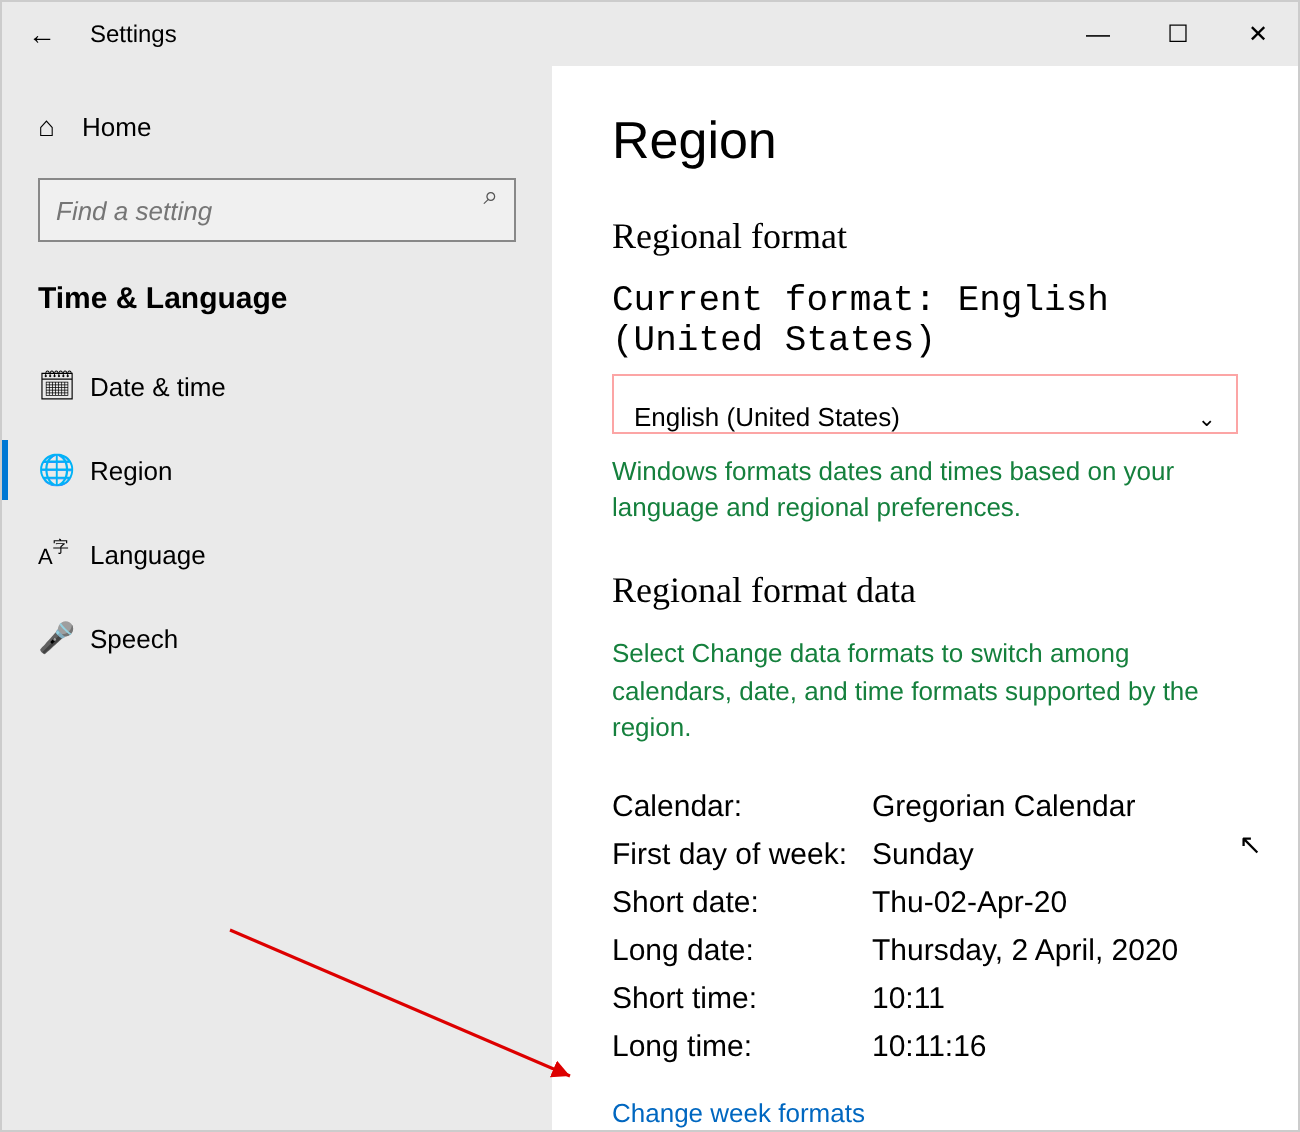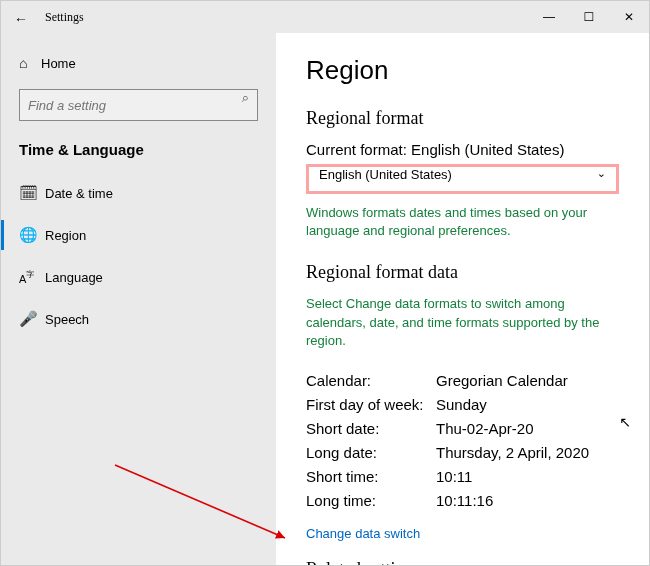--- a/index.html
+++ b/index.html
@@ -1,41 +1,41 @@
 <!DOCTYPE html>
 <html><head>
 <meta charset="utf-8">
 <style>
 * { margin: 0; padding: 0; box-sizing: border-box; font-family: "Segoe UI", sans-serif; }
 body { background: #fff; width: 650px; height: 566px; overflow: hidden; position: relative; }
 .window { display: flex; flex-direction: column; height: 100%; border: 1px solid #ccc; }
 .titlebar { display: flex; align-items: center; height: 32px; background: #eaeaea; }
 .titlebar .back { width: 40px; text-align: center; font-size: 14px; cursor: pointer; }
-.titlebar .title { font-size: 12px; padding-left: 4px; font-family: Liberation Serif, serif; }
+.titlebar .title { font-size: 12px; padding-left: 4px; }
 .titlebar .spacer { flex: 1; }
 .titlebar .ctrl { width: 40px; height: 32px; display: flex; align-items: center; justify-content: center; font-size: 12px; cursor: pointer; }
 .body { display: flex; flex: 1; overflow: hidden; }
 .sidebar { width: 275px; background: #eaeaea; padding: 10px 0; display: flex; flex-direction: column; }
 .side-row { display: flex; align-items: center; height: 40px; padding: 0 18px; font-size: 13px; cursor: pointer; }
 .side-row .icon { width: 22px; font-size: 14px; }
 .search-wrap { padding: 6px 18px 16px; }
 .search { display: flex; border: 1px solid #888; background: #f0f0f0; height: 32px; padding: 0 8px; }
 .search input { flex: 1; border: none; background: transparent; outline: none; font-size: 13px; font-style: italic; color: #555; }
 .search .sicon { font-size: 13px; color: #555; }
 .group-title { font-weight: 600; font-size: 15px; padding: 4px 18px 14px; }
 .side-item { display: flex; align-items: center; height: 42px; padding: 0 18px; font-size: 13px; cursor: pointer; position: relative; }
 .side-item .icon { width: 26px; font-size: 15px; }
 .side-item.active::before { content: ""; position: absolute; left: 0; top: 6px; bottom: 6px; width: 3px; background: #0078d4; }
 .content { flex: 1; padding: 22px 30px 10px; overflow-y: auto; position: relative; }
 .content::-webkit-scrollbar { width: 4px; }
 .content::-webkit-scrollbar-thumb { background: #0078d4; }
 .content h1 { font-size: 26px; font-weight: 400; margin-bottom: 22px; }
 .content h2 { font-size: 18px; font-weight: 400; margin-bottom: 12px; font-family: Liberation Serif, serif; }
-.label13 { font-size: 15px; margin-bottom: 6px; }
-.dropdown { border: 3px solid #fca5a5; height: 30px; display: flex; align-items: flex-start; justify-content: space-between; padding: 0 10px; font-size: 13px; cursor: pointer; margin-bottom: 10px; }
+.label13 { font-size: 18px; margin-bottom: 6px; font-family: Liberation Mono, monospace; }
+.dropdown { border: 1px solid #fca5a5; height: 30px; display: flex; align-items: flex-end; justify-content: space-between; padding: 0 10px; font-size: 13px; cursor: pointer; margin-bottom: 10px; }
 .dropdown .chev { font-size: 11px; }
 .desc { font-size: 13px; color: #15803d; margin-bottom: 22px; line-height: 1.4; }
 .kv { display: flex; font-size: 15px; margin-bottom: 7px; }
 .kv .k { width: 130px; }
 .link { color: #0067c0; font-size: 13px; cursor: pointer; margin-top: 10px; margin-bottom: 18px; display: inline-block; }
 .arrow { position: absolute; left: 110px; top: 460px; pointer-events: none; }
 .cursor-ptr { position: absolute; right: 18px; bottom: 135px; font-size: 14px; pointer-events: none; }
 </style>
 </head>
 <body>
@@ -110,21 +110,21 @@
           <div>Thursday, 2 April, 2020</div>
         </div>
       <div class="kv">
           <div class="k">Short time:</div>
           <div>10:11</div>
         </div>
       <div class="kv">
           <div class="k">Long time:</div>
           <div>10:11:16</div>
         </div>
-      <span class="link">Change data switch</span>
+      <span class="link">Change week formats</span>
 
       <h2>Related settings</h2>
       
 
       <span class="cursor-ptr">↖</span>
     </div>
   </div>
 </div>
 
 <svg class="arrow" width="190" height="90">

